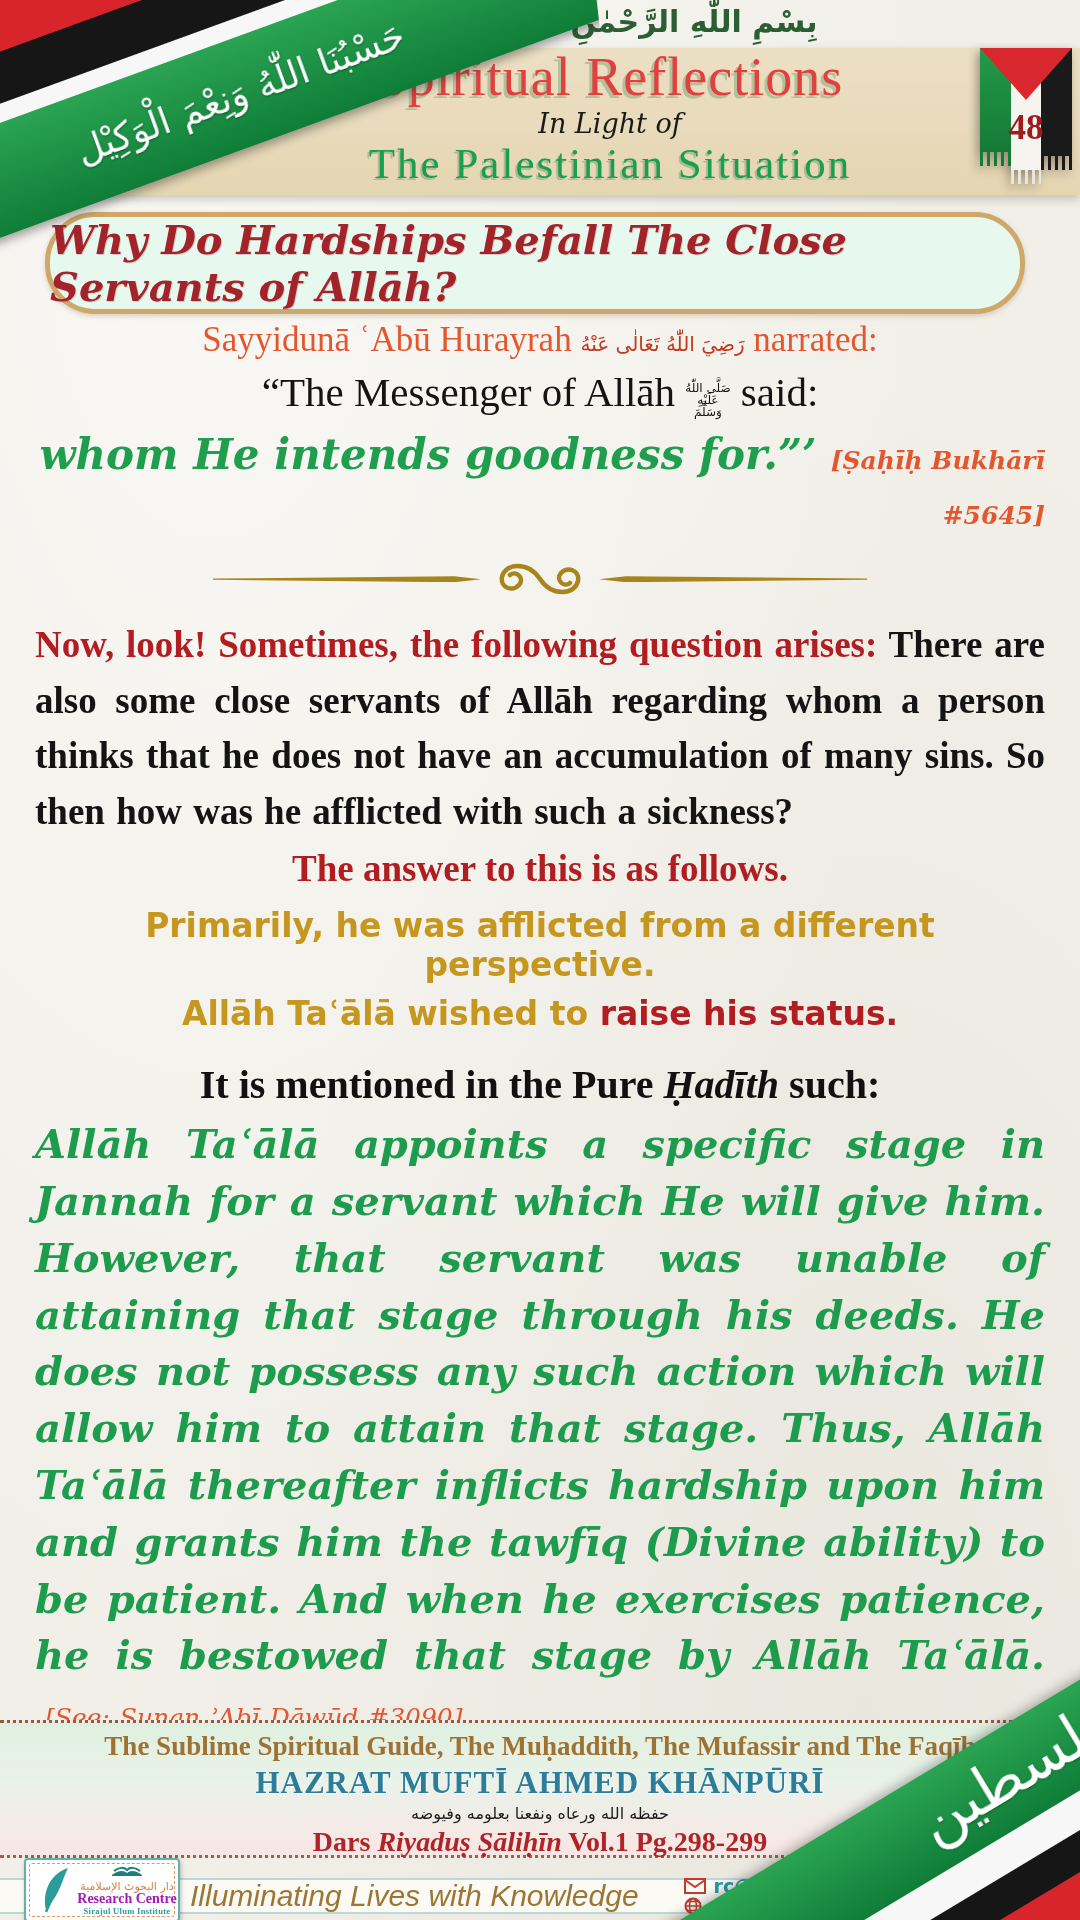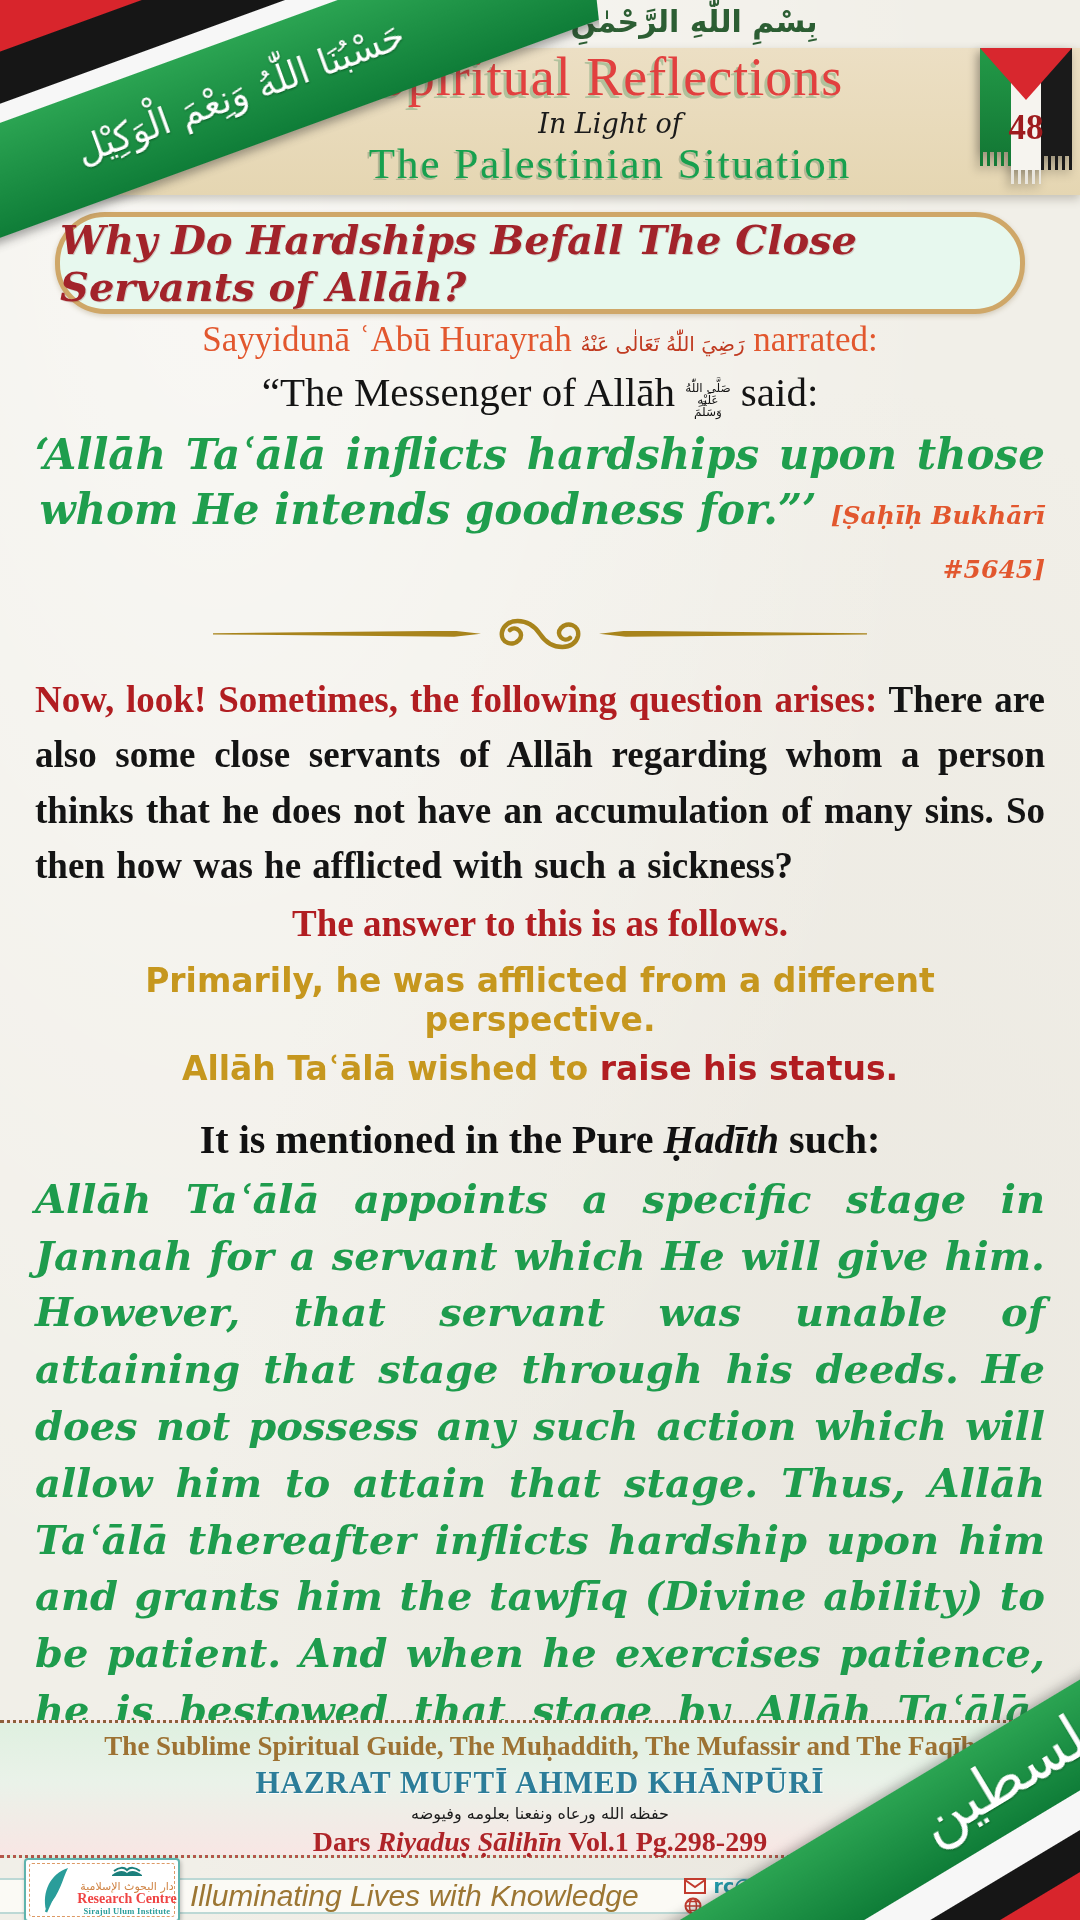--- a/index.html
+++ b/index.html
@@ -53,21 +53,21 @@
         mask:repeating-linear-gradient(90deg,#000 0 3px,transparent 3px 7px);}
   .pennant .st.g .fr{background:#147a36;}
   .pennant .st.w .fr{background:#e9e6de;}
   .pennant .st.b .fr{background:#1a1a1a;}
   .chevron{position:absolute;left:0;top:0;width:92px;height:52px;background:#d8272e;
         clip-path:polygon(0 0,100% 0,50% 100%);}
   .issue-no{position:absolute;left:0;width:92px;top:60px;text-align:center;
         font-size:35px;font-weight:bold;color:#9e1b1e;}
 
   
-  .qbox{position:absolute;left:55px;right:55px;top:212px;height:92px;z-index:2;
+  .qbox{position:absolute;left:45px;right:55px;top:212px;height:92px;z-index:2;
         background:#e7f8ee;border:5px solid #cfa768;border-radius:50px;
         display:flex;align-items:center;justify-content:flex-end;
         box-shadow:0 2px 5px rgba(120,90,40,.25);}
   .qbox span{font-family:"DejaVu Serif",serif;font-style:italic;font-weight:bold;
         font-size:40px;color:#a2232a;text-shadow:1px 1px 0 rgba(120,30,30,.2);}
 
   
   .content{position:absolute;left:35px;right:35px;top:320px;z-index:2;}
   .narr1{text-align:center;font-size:35px;color:#e2572e;}
   .narr1 .hon{font-size:20px;color:#c03a20;}
@@ -117,21 +117,21 @@
   .tagline{font-family:Liberation Sans, sans-serif;font-style:italic;font-size:30px;color:#9c7633;}
   .contacts{display:flex;flex-direction:column;gap:1px;}
   .c-row{display:flex;align-items:center;gap:8px;font-family:"DejaVu Sans",sans-serif;
         font-size:19px;font-weight:bold;color:#1f98a8;line-height:1.0;}
   .logo-box{position:absolute;left:24px;top:1858px;width:152px;height:60px;z-index:5;
         background:#ffffff;border:2px solid #5fb3ad;border-radius:4px;
         box-shadow:1px 2px 4px rgba(0,0,0,.25);display:flex;align-items:center;}
   .logo-box::before{content:"";position:absolute;inset:3px;border:1px dashed #dd9a66;border-radius:3px;}
   .logo-right{flex:1;text-align:center;line-height:1.05;position:relative;}
   .logo-ar{font-size:11px;color:#d08445;}
-  .logo-l1{font-size:14px;font-weight:bold;color:#ef4444;}
+  .logo-l1{font-size:14px;font-weight:bold;color:#a21caf;}
   .logo-l2{font-size:8.5px;font-weight:bold;color:#2a9d9a;letter-spacing:.3px;}
 
   
   .ribbon-br{position:absolute;left:550px;top:1998px;width:720px;height:400px;z-index:7;
         transform:rotate(-31deg);transform-origin:0 0;
         filter:drop-shadow(-4px -3px 6px rgba(40,40,40,.35));}
   .ribbon-br .s-green{height:95px;background:linear-gradient(180deg,#2ba452,#0f7d38);}
   .ribbon-br .s-white{height:34px;background:#f7f7f7;}
   .ribbon-br .s-black{height:36px;background:#161616;}
   .ribbon-br .s-red{height:235px;background:#d8252c;}
@@ -190,21 +190,20 @@
 
     <div class="narr2">
       <span>“The Messenger of Allāh</span>
       <span class="stacked">صَلَّى اللّٰهُ
 عَلَيْهِ
 وَسَلَّمَ</span>
       <span>said:</span>
     </div>
 
     <div class="hadith">
-      <div class="h1">‘Allāh Taʿālā inflicts hardships upon those</div>
       <div class="h2">
         <span>whom He intends goodness for.”’</span><span class="cite">[Ṣaḥīḥ Bukhārī #5645]</span>
       </div>
     </div>
 
     <div class="divider">
       <div class="dv-line l"></div>
       <svg width="110" height="44" viewBox="0 0 110 44">
         <path d="M55 22 C43 4, 20 6, 17 20 C15 31, 28 35, 34 28 C40 21, 31 13, 25 18 M55 22 C67 40, 90 38, 93 24 C95 13, 82 9, 76 16 C70 23, 79 31, 85 26" stroke="#a8841c" fill="none" stroke-width="4.5" stroke-linecap="round"></path>
       </svg>

